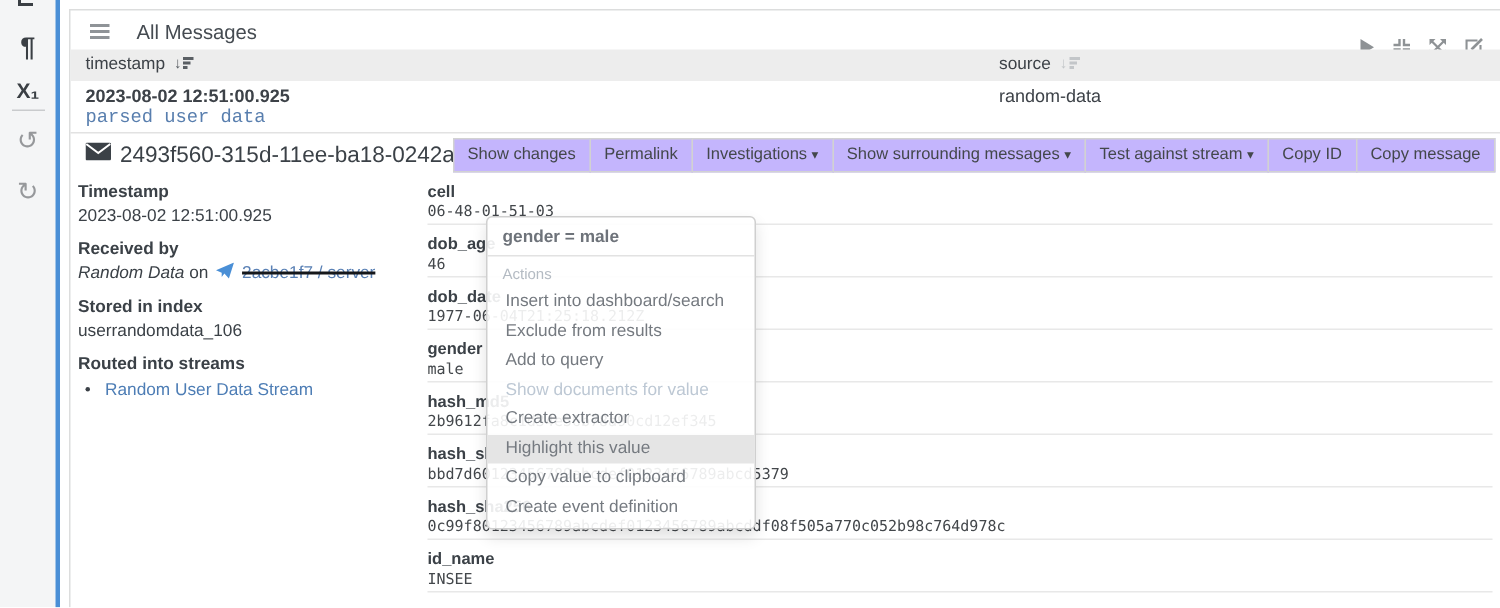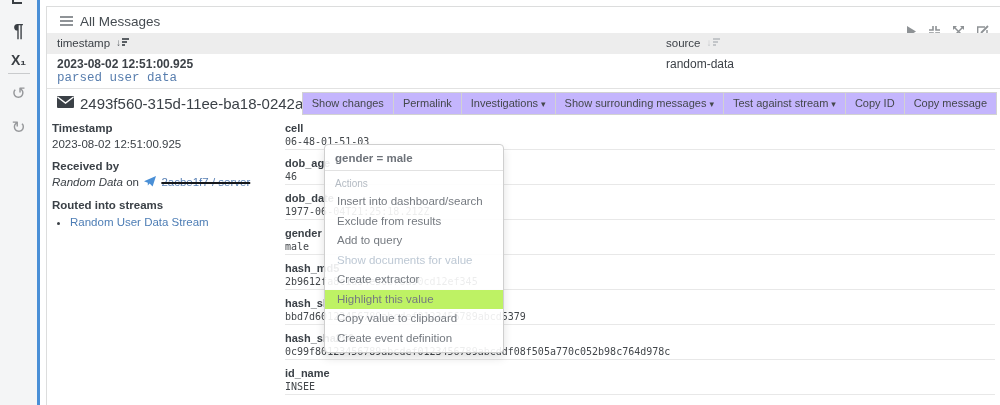--- a/index.html
+++ b/index.html
@@ -18,21 +18,21 @@
   .tb-redo { top:117px; font-size:17px; color:#96989b; }
 
   
   .caret-line { position:absolute; left:37px; top:0; width:3px; height:405px; background:#4a8fd6; }
 
   
   .card { position:absolute; left:46px; top:6px; width:954px; height:399px; background:#fff;
           border-left:1px solid #dcdddd; border-top:1px solid #dcdddd; }
 
   
-  .widget-title-row { position:absolute; left:60px; top:11px; height:20px; display:flex; align-items:center; gap:7px; }
+  .widget-title-row { position:absolute; left:60px; top:11px; height:20px; display:flex; align-items:center; gap:18px; }
   .drag-handle { display:inline-block; width:13px; }
   .drag-handle i { display:block; height:2px; background:#8f9397; margin:2px 0; }
   .widget-title { font-size:13.5px; color:#454b51; }
   .header-icons { position:absolute; top:25px; left:905px; display:flex; gap:11px; align-items:center; }
   .header-icons svg { display:block; }
   .chevron-cut { position:absolute; left:991px; top:28px; color:#8e9295; font-size:13px; }
 
   
   .tbl-header { position:absolute; left:47px; top:33px; width:953px; height:21px; background:#ededed; }
   .col-label { position:absolute; top:4px; font-size:11.5px; color:#3d4248; display:flex; gap:6px; align-items:center; }
@@ -80,21 +80,21 @@
 
   
   .ctx-menu { position:absolute; left:324px; top:144px; width:180px; background:rgba(255,255,255,0.9);
               border:1px solid #cfcfcf; border-radius:4px; box-shadow:0 5px 10px rgba(0,0,0,0.12);
               padding-bottom:4px; z-index:10; }
   .cm-header { padding:7px 10px 6px 10px; font-size:11.5px; font-weight:bold; color:#6e737a;
                border-bottom:1px solid #e2e2e2; }
   .cm-section { margin-top:4px; padding:3px 10px; font-size:10px; color:#b4bbc3; }
   .cm-item { padding:2px 12px; font-size:11.5px; line-height:15.5px; color:#757a80; white-space:nowrap; overflow:hidden; }
   .cm-item.disabled { color:#bdc8d4; }
-  .cm-item.active { background:#bef264; }
+  .cm-item.active { background:#e5e5e5; }
 </style>
 </head>
 <body>
 
 <div class="page">
 
   <div class="editor-strip">
     <div class="clipped-icon"></div>
     <div class="tb-icon tb-pilcrow">¶</div>
     <div class="tb-icon tb-sub">X₁</div>
@@ -203,20 +203,24 @@
         <span>on</span>
         <span class="plane">
           <svg width="12" height="11" viewBox="0 0 12 11">
               <path d="M0 5.2L12 0 8.6 10.6 5.6 7.4 3.8 9.6V6.8z" fill="#4a8fd6"></path>
             </svg>
         </span>
         <span class="node-link">2acbe1f7 / server</span>
       </div>
     </div>
     <div class="meta-block">
+      <div class="meta-label">Stored in index</div>
+      <div class="meta-value">userrandomdata_106</div>
+    </div>
+    <div class="meta-block">
       <div class="meta-label">Routed into streams</div>
       <ul class="stream-list">
         <li>
           <a class="stream-link" href="#">Random User Data Stream</a>
         </li>
       </ul>
     </div>
   </div>
 
   <div class="fields-col">

